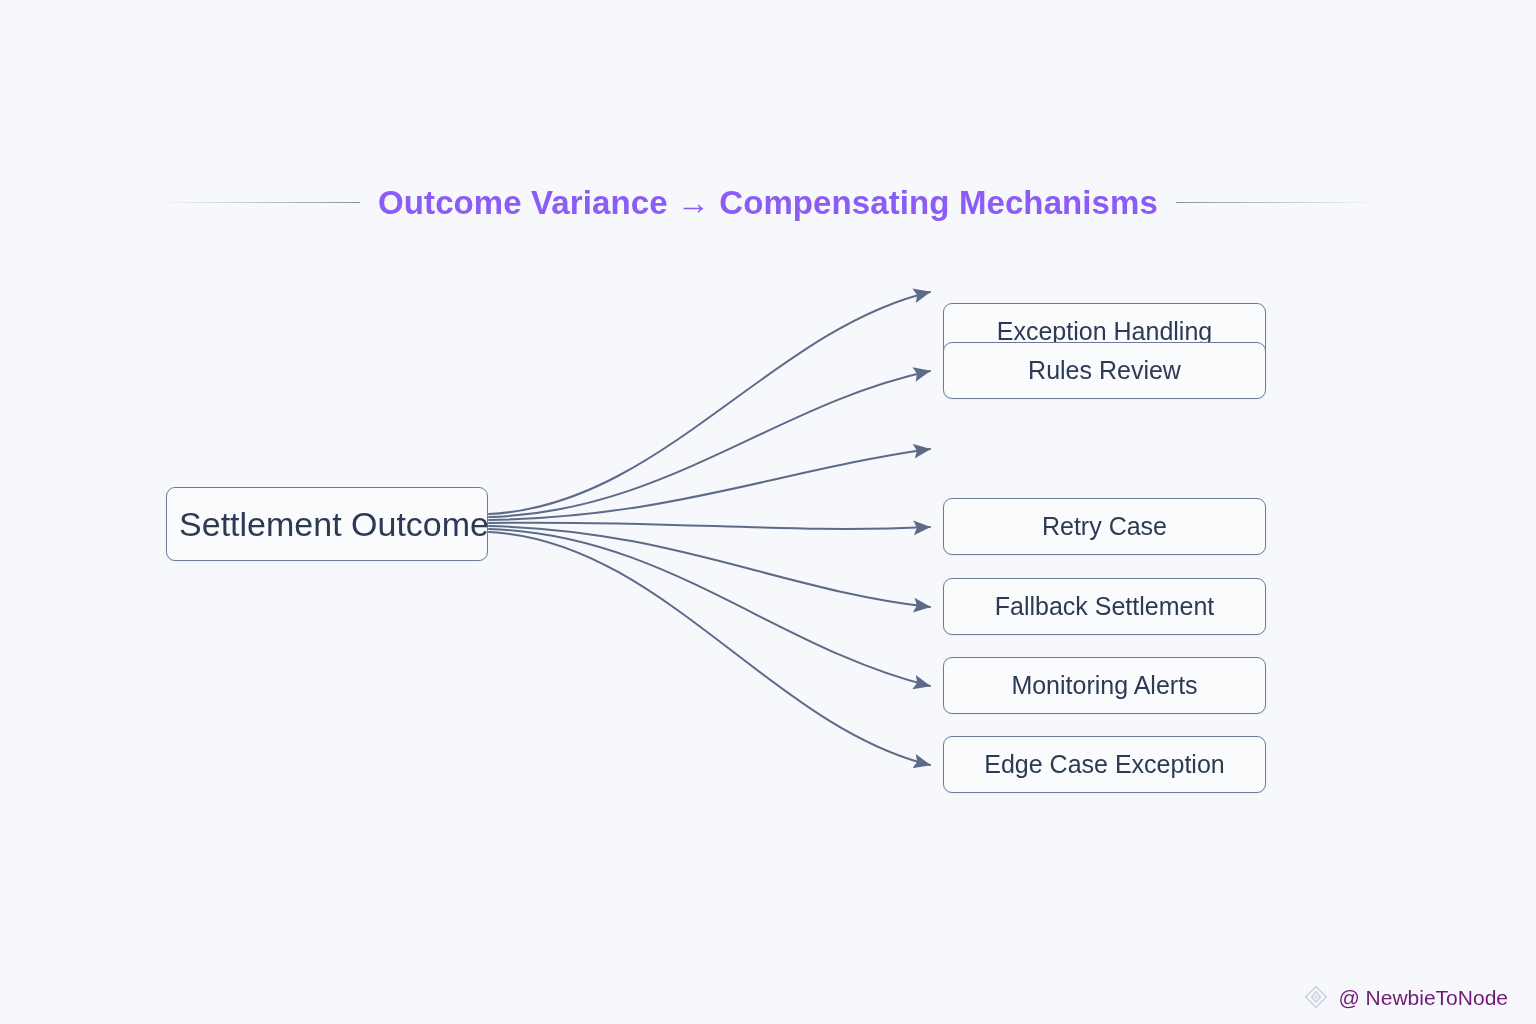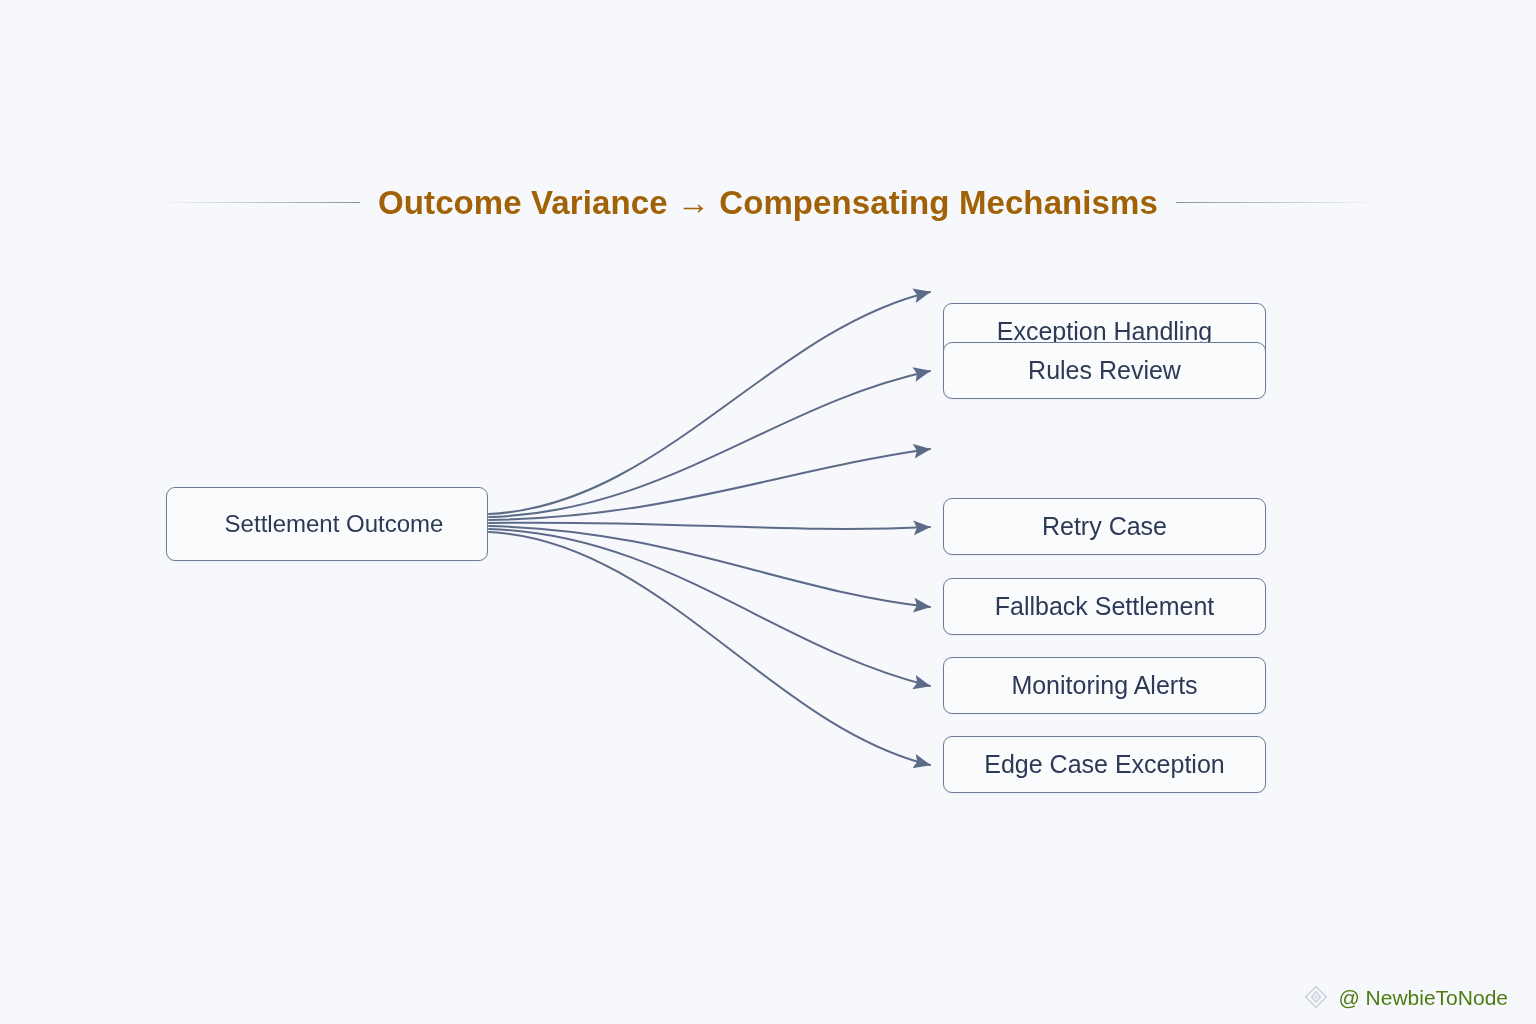--- a/index.html
+++ b/index.html
@@ -40,21 +40,21 @@
   }
   .title-rule.left {
     background: linear-gradient(to right, rgba(141,153,176,0) 0%, rgba(110,124,150,0.75) 92%, rgba(110,124,150,0.85) 100%);
   }
   .title-rule.right {
     background: linear-gradient(to left, rgba(141,153,176,0) 0%, rgba(110,124,150,0.75) 92%, rgba(110,124,150,0.85) 100%);
   }
   .title-text {
     font-size: 33px;
     font-weight: bold;
-    color: #a16207;
+    color: #8b5cf6;
     letter-spacing: 0.1px;
     white-space: nowrap;
     line-height: 1;
   }
 
   
   .node {
     position: absolute;
     box-sizing: border-box;
     background: #fafbfd;
@@ -72,21 +72,21 @@
     white-space: nowrap;
     color: #2c3a55;
   }
 
   #node-source {
     left: 166px;
     top: 487px;
     width: 322px;
     height: 74px;
   }
-  #node-source .node-label { font-size: 24px; margin-left: 14px; }
+  #node-source .node-label { font-size: 34px; margin-left: 14px; }
 
   .node-target {
     left: 943px;
     width: 323px;
     height: 57px;
   }
   .t0 { top: 263px; margin-top: 40px; }
   .t1 { top: 342px; }
   .t2 { top: 420px; }
   .t3 { top: 498px; }
@@ -110,21 +110,21 @@
     right: 28px;
     bottom: 14px;
     display: flex;
     align-items: center;
     gap: 9px;
     color: #c3c9d6;
     font-size: 21px;
     line-height: 1;
     user-select: none;
   }
-  .watermark-text { color: #4d7c0f; white-space: nowrap; }
+  .watermark-text { color: #701a75; white-space: nowrap; }
   .watermark-logo { display: block; }
 </style>
 </head>
 <body>
 
 <div id="canvas">
 
   <div class="title-row">
     <div class="title-rule left"></div>
     <div class="title-text">Outcome Variance → Compensating Mechanisms</div>

